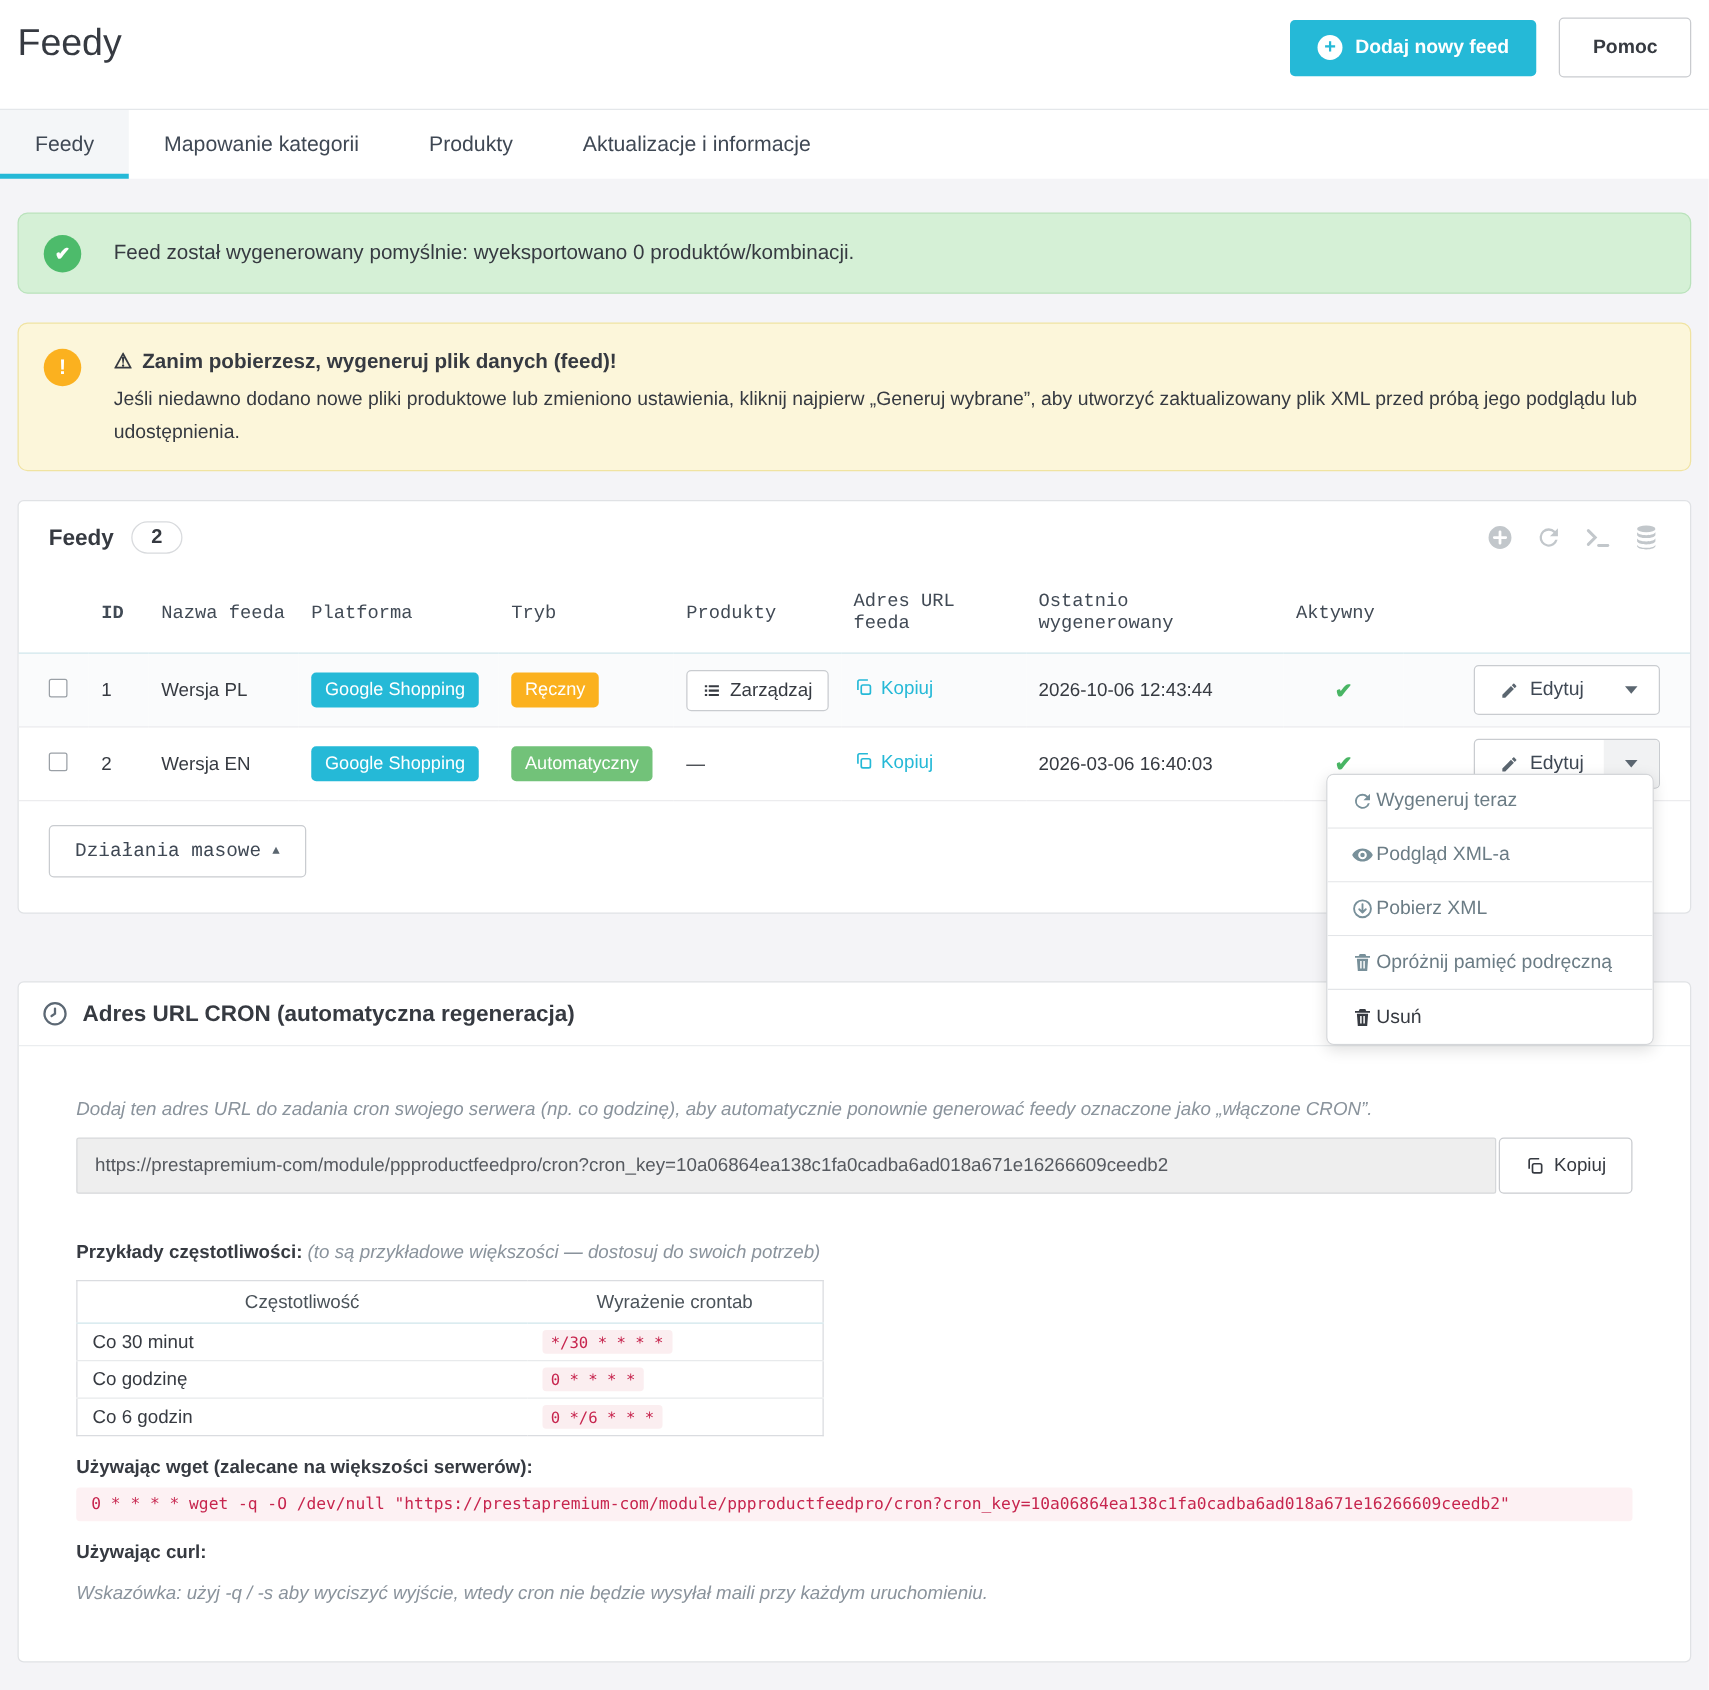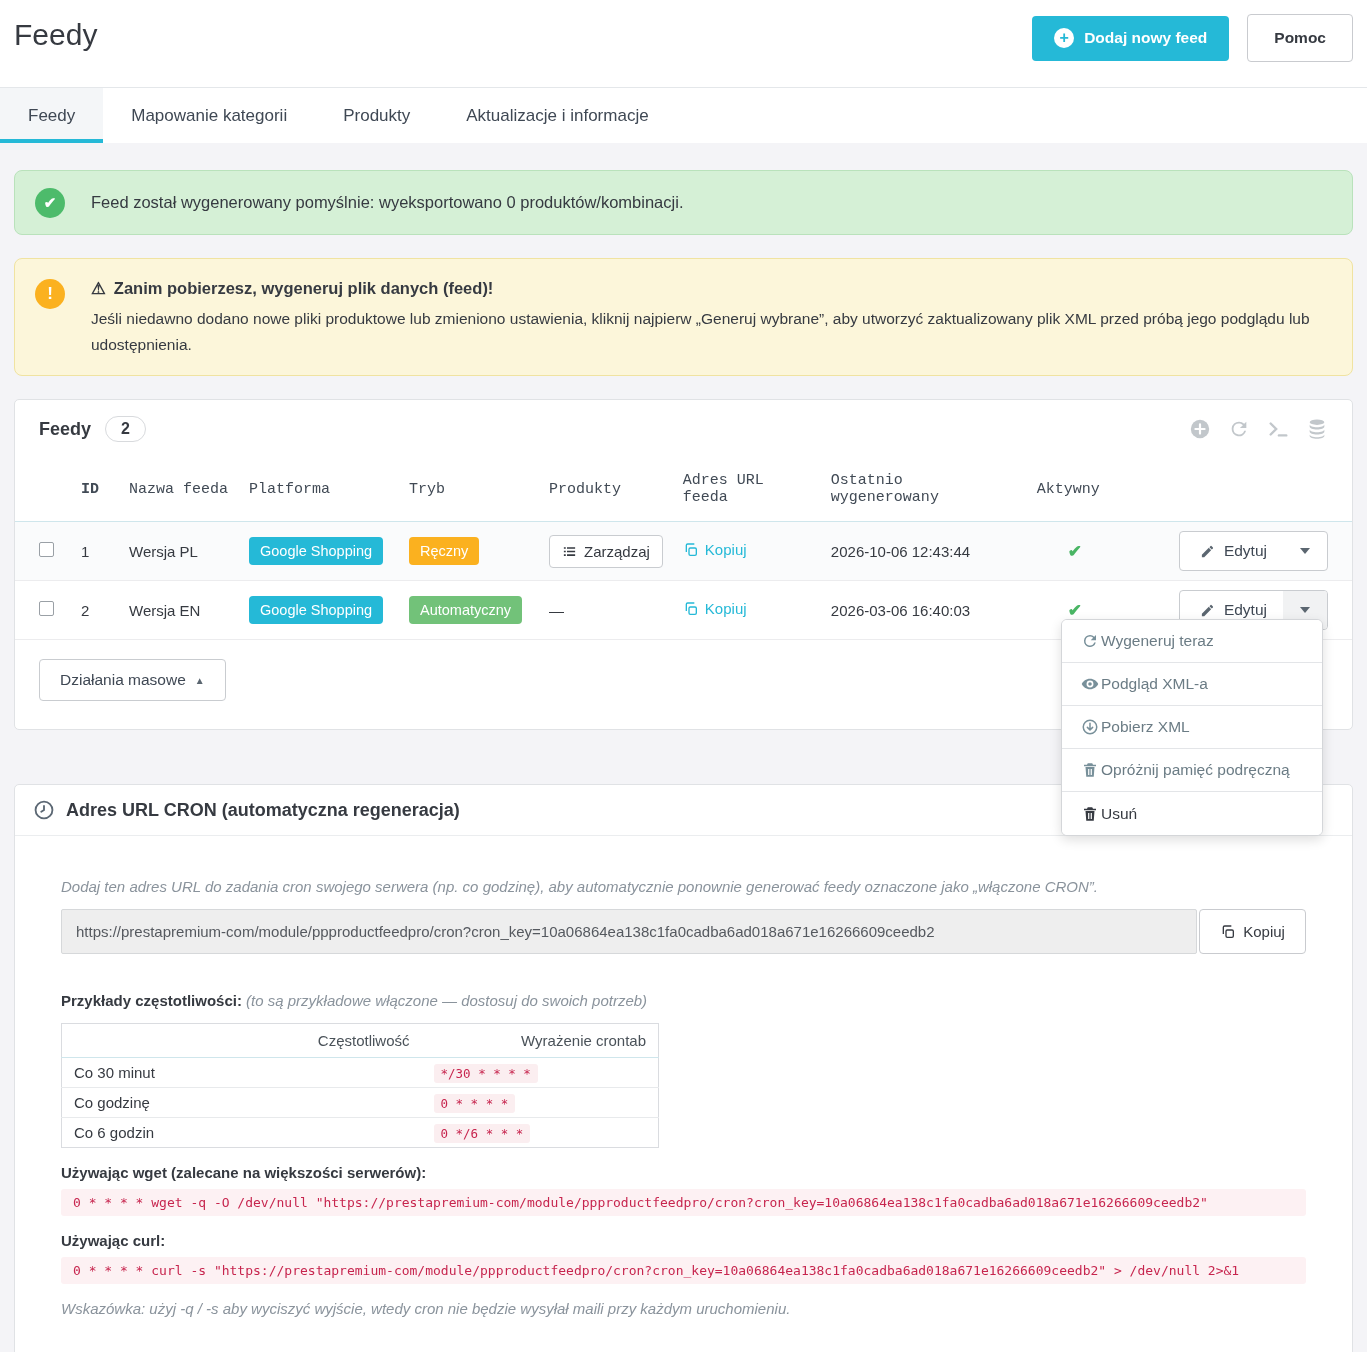--- a/index.html
+++ b/index.html
@@ -62,21 +62,21 @@
   .check { color:#49b564; font-size:17px; font-weight:700; }
   .cell-actions { text-align:right; padding-right:24px !important; }
   .btn-edit { display:inline-flex; border:1px solid #c9ccd0; border-radius:4px; background:#fff; overflow:hidden; cursor:pointer; }
   .btn-edit .main { padding:10px 16px 10px 20px; display:flex; gap:9px; align-items:center; font-size:15.5px; color:#3f4854; }
   .btn-edit .caretbox { padding:0 17px; display:flex; align-items:center; }
   .btn-edit.open .caretbox { background:#f1f2f3; }
   .caret-down { width:0; height:0; border-left:5px solid transparent; border-right:5px solid transparent; border-top:6px solid #5b6670; display:inline-block; }
   .ic { display:inline-flex; }
   .ic svg { display:block; }
 
-  .bulk-row { padding:19px 24px 28px 24px; }
+  .bulk-row { padding:19px 24px 28px 24px;font-family:Liberation Mono, monospace; }
   .btn-bulk { border:1px solid #c9ccd0; border-radius:4px; background:#fff; padding:11px 20px; font-size:15.5px; color:#3f4854; display:inline-flex; gap:9px; align-items:center; cursor:pointer; font-family:inherit; }
   .caret-up { font-size:10px; color:#5b6670; }
 
   
   .dropdown { position:absolute; left:1061px; top:619px; width:262px; background:#fff; border:1px solid #d4d6d9; border-radius:6px; box-shadow:0 4px 12px rgba(0,0,0,.13); z-index:10; overflow:hidden; }
   .dropdown-item { display:flex; align-items:center; gap:2px; padding:0 19px; height:43px; font-size:15.5px; color:#6b7c85; border-bottom:1px solid #e3e5e8; cursor:pointer; background:#fff; }
   .dropdown-item:last-child { border-bottom:none; color:#363a41; }
   .dd-ic { width:18px; height:18px; color:#78909a; flex:0 0 18px; }
   .dropdown-item:last-child .dd-ic { color:#363a41; }
   .dd-ic svg { width:100%; height:100%; }
@@ -88,21 +88,21 @@
   .cron-title { font-size:18px; font-weight:700; color:#363a41; }
   .cron-body { padding:42px 46px 46px 46px; }
   .cron-intro { font-style:italic; color:#8a939c; font-size:15px; margin-bottom:14px; }
   .url-row { display:flex; margin-bottom:38px; }
   .url-box { width:1148px; background:#eeeeee; border:1px solid #d6d8da; padding:13px 14px; font-size:15px; color:#55595f; border-radius:2px; white-space:nowrap; overflow:hidden; }
   .btn-copy { margin-left:2px; width:108px; border:1px solid #c9cbcf; background:#fff; border-radius:4px; display:flex; align-items:center; justify-content:center; gap:7px; font-size:15px; color:#363a41; cursor:pointer; font-family:inherit; }
   .examples-line { font-size:15px; margin-bottom:14px; }
   .examples-label { font-weight:700; }
   .examples-note { font-style:italic; color:#8a939c; }
   table.freq { width:598px; border:1px solid #dadce0; border-collapse:collapse; margin-bottom:12px; }
-  table.freq th { text-align:right; font-weight:400; color:#4a5259; padding:8px 12px; border-bottom:1px solid #cfe6ec; font-size:15px; }
+  table.freq th { text-align:center; font-weight:400; color:#4a5259; padding:8px 12px; border-bottom:1px solid #cfe6ec; font-size:15px; }
   table.freq td { padding:5px 12px; border-bottom:1px solid #e8eaec; font-size:15px; color:#363a41; height:30px; }
   table.freq tr:last-child td { border-bottom:none; }
   .code-chip { background:#fbeef0; color:#c7254e; font-family:"DejaVu Sans Mono", monospace; font-size:12.5px; padding:2px 7px; border-radius:3px; white-space:nowrap; }
   .cmd-label { font-weight:700; font-size:15px; margin:16px 0 8px 0; }
   .code-block { background:#fdf1f3; color:#c7254e; font-family:"DejaVu Sans Mono", monospace; font-size:13px; padding:6px 12px; border-radius:3px; white-space:nowrap; overflow:hidden; margin-bottom:8px; }
   .cron-tip { font-style:italic; color:#8a939c; font-size:15px; margin-top:16px; }
 </style>
 </head>
 <body>
 
@@ -324,21 +324,21 @@
                 <rect x="9" y="9" width="11" height="11" rx="2"></rect>
                 <path d="M5 15V5a2 2 0 0 1 2-2h10"></path>
               </svg>
           </span>
           <span>Kopiuj</span>
         </button>
       </div>
 
       <div class="examples-line">
         <span class="examples-label">Przykłady częstotliwości:</span>
-        <span class="examples-note">(to są przykładowe włączone — dostosuj do swoich potrzeb)</span>
+        <span class="examples-note">(to są przykładowe większości — dostosuj do swoich potrzeb)</span>
       </div>
 
       <table class="freq">
         <colgroup>
             <col style="width:360px">
             <col>
           </colgroup>
         <thead>
           <tr>
             <th>Częstotliwość</th>
@@ -358,21 +358,20 @@
             <td>Co 6 godzin</td>
             <td><span class="code-chip">0 */6 * * *</span></td>
           </tr>
         </tbody>
       </table>
 
       <div class="cmd-label">Używając wget (zalecane na większości serwerów):</div>
       <div class="code-block">0 * * * * wget -q -O /dev/null "https://prestapremium-com/module/ppproductfeedpro/cron?cron_key=10a06864ea138c1fa0cadba6ad018a671e16266609ceedb2"</div>
 
       <div class="cmd-label">Używając curl:</div>
-      <div class="code-block">0 * * * * curl -s "https://prestapremium-com/module/ppproductfeedpro/cron?cron_key=10a06864ea138c1fa0cadba6ad018a671e16266609ceedb2" &gt; /dev/null 2&gt;&amp;1</div>
 
       <div class="cron-tip">Wskazówka: użyj -q / -s aby wyciszyć wyjście, wtedy cron nie będzie wysyłał maili przy każdym uruchomieniu.</div>
     </div>
   </div>
 </div>
 
 <div class="dropdown">
   <div class="dropdown-item">
     <span class="dd-ic">
       <svg viewBox="0 0 24 24" fill="currentColor">

